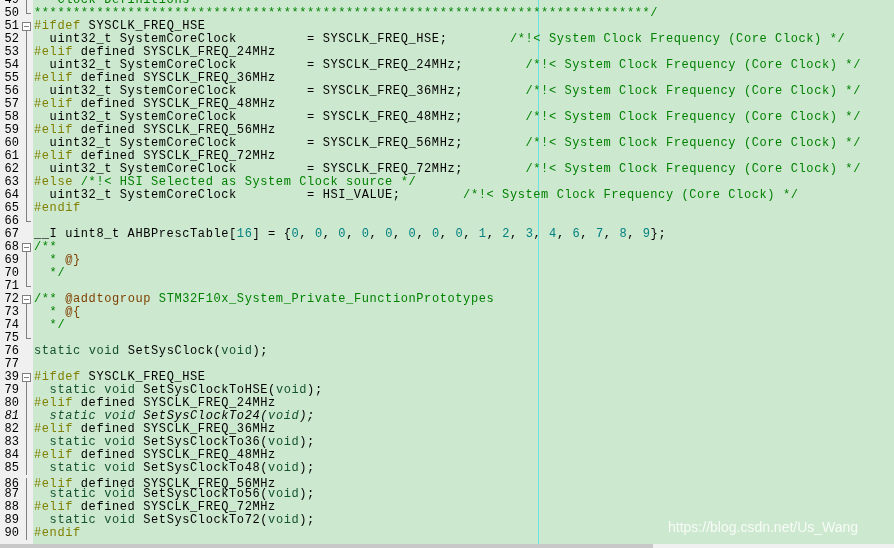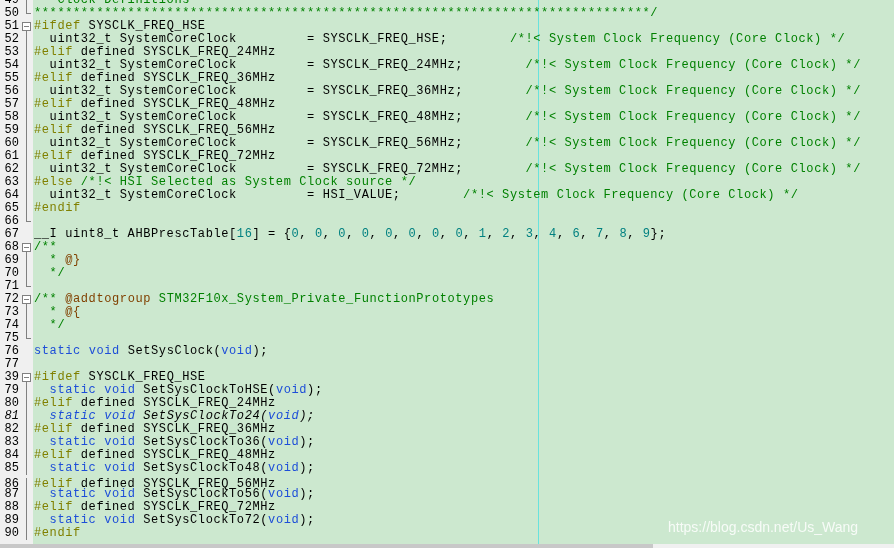--- a/index.html
+++ b/index.html
@@ -12,21 +12,21 @@
   .ln { position:absolute; left:0; width:19px; text-align:right; color:#000; font-size:12px; }
   .fold { position:absolute; left:22px; width:9px; height:13px; }
   .fold-box { position:absolute; left:0; top:2px; width:7px; height:7px; border:1px solid #808080; background:#fff; box-sizing:content-box; }
   .fold-box:after { content:""; position:absolute; left:1px; top:3px; width:5px; height:1px; background:#808080; }
   .fold-vline { position:absolute; left:4px; top:0; width:1px; height:13px; background:#808080; }
   .fold-end { position:absolute; left:4px; top:0; width:1px; height:7px; background:#808080; }
   .fold-end:after { content:""; position:absolute; left:0; top:6px; width:5px; height:1px; background:#808080; }
   .fold-top { position:absolute; left:4px; top:10px; width:1px; height:3px; background:#808080; }
   .txt { position:absolute; left:34px; letter-spacing:0.6px; }
   .pp { color:#808000; }
-  .kw { color:#1d4ed8; }
+  .kw { color:#14532d; }
   .cm { color:#008000; }
   .doc { color:#804000; }
   .num { color:#008080; }
   .id { color:#000; }
   #hscroll { position:absolute; left:0; top:544px; width:894px; height:4px; background:#f0f0f0; }
   #hscroll-thumb { position:absolute; left:0; top:0; width:653px; height:4px; background:#c8c8c8; }
   #watermark { position:absolute; left:668px; top:519px; font-family:"Liberation Sans","DejaVu Sans",sans-serif; font-size:14px; color:#ffffff; opacity:0.85; }
 </style>
 </head>
 <body>

